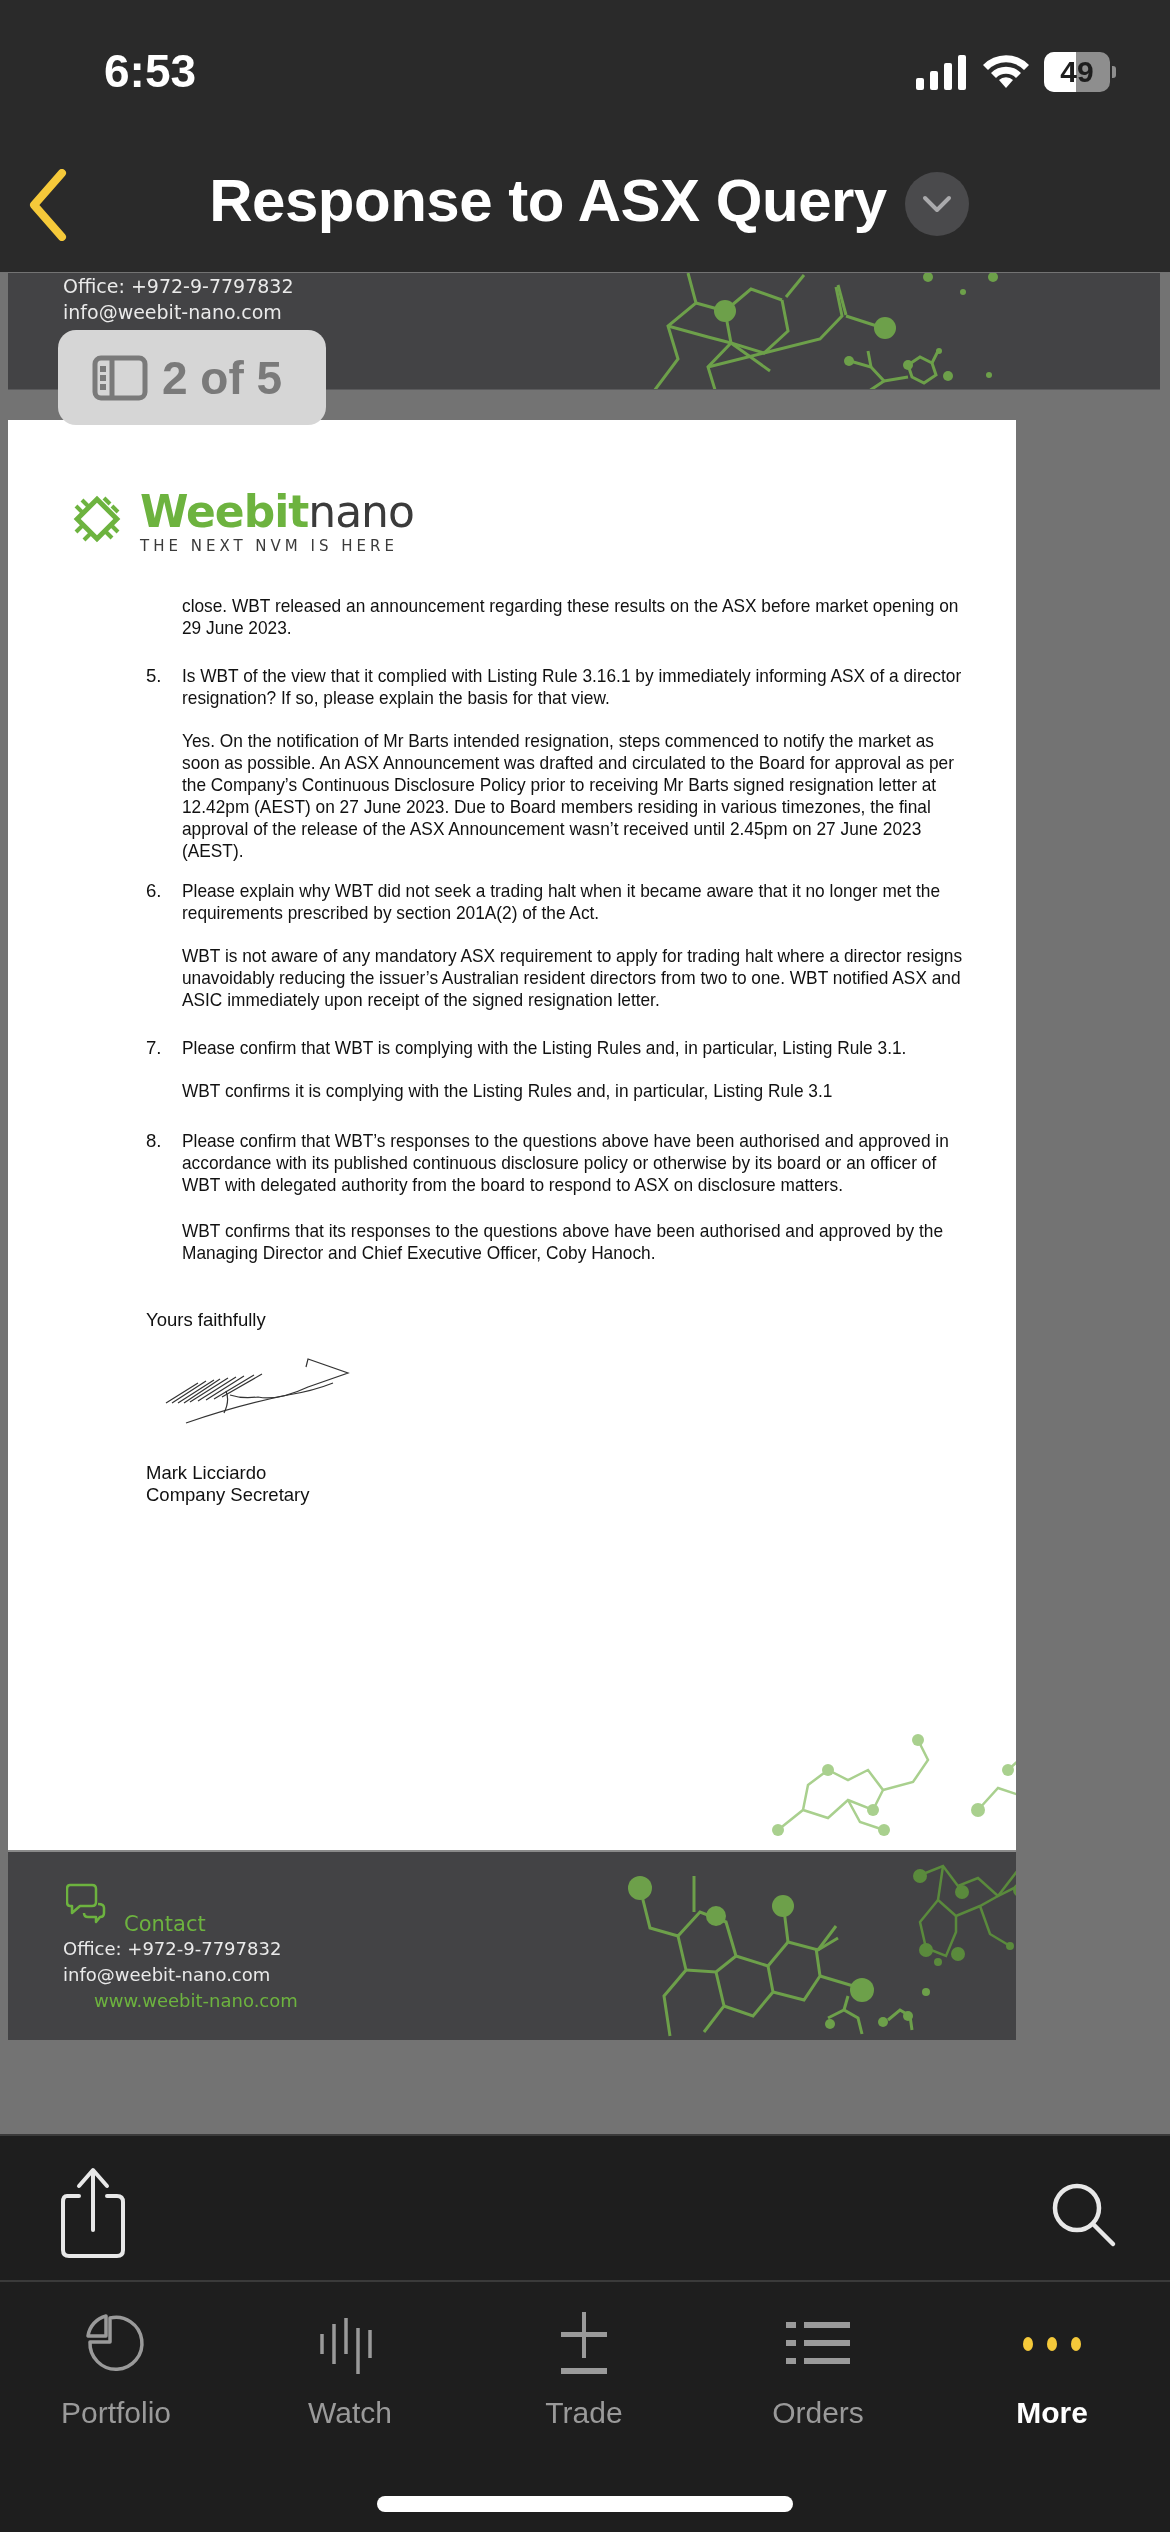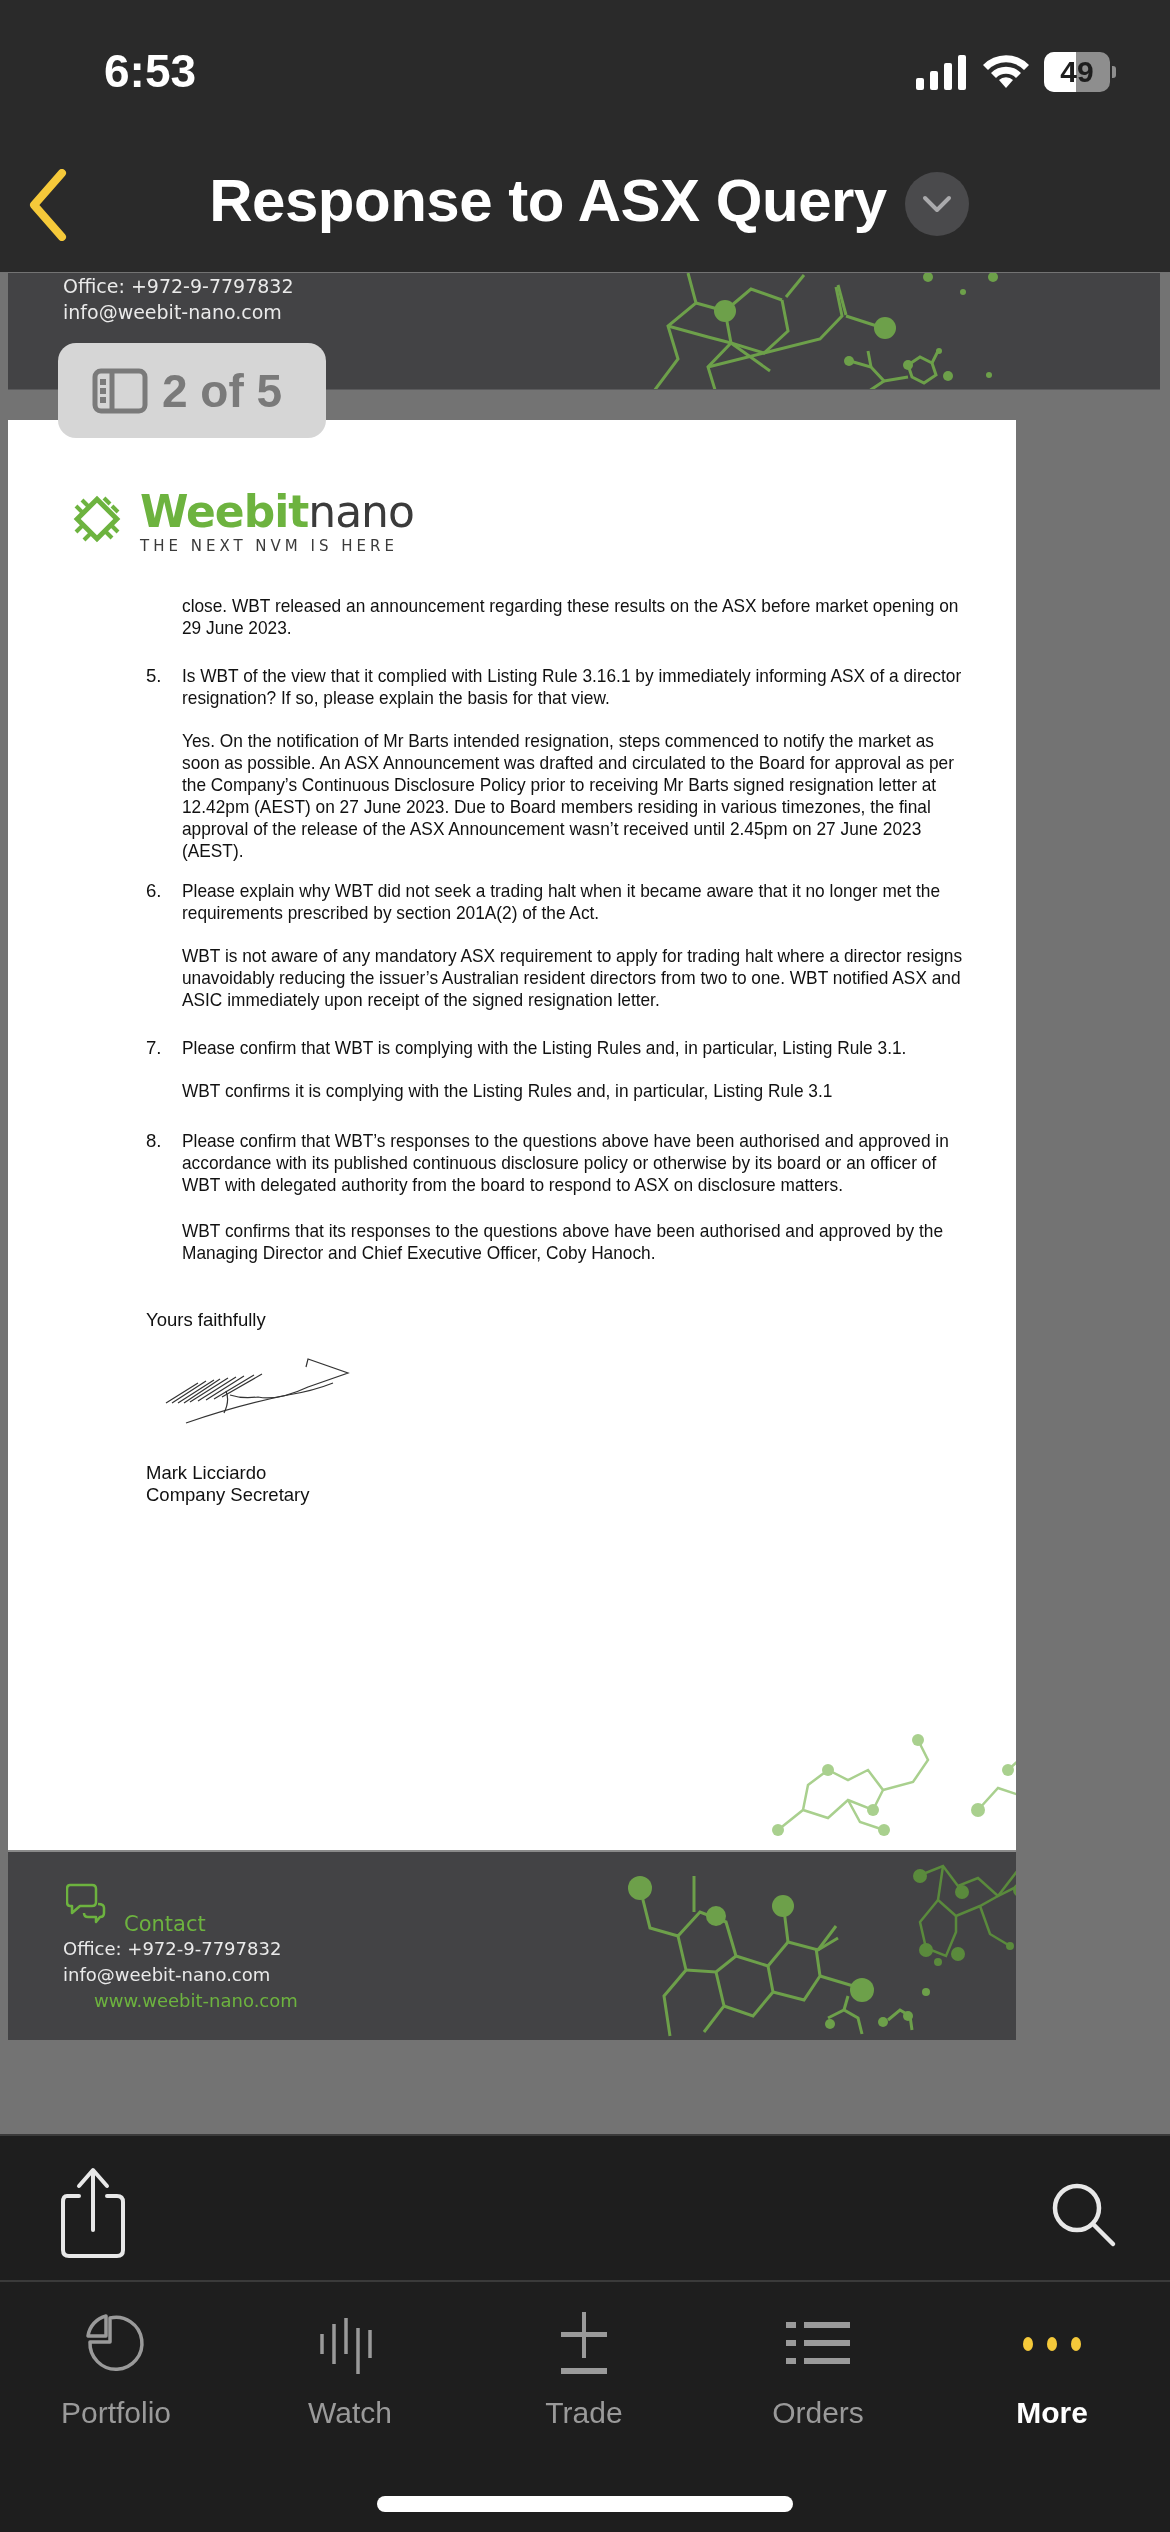--- a/index.html
+++ b/index.html
@@ -295,21 +295,21 @@
             <circle cx="412" cy="40" r="7"></circle>
           <circle cx="318" cy="100" r="7"></circle>
             <circle cx="350" cy="104" r="7"></circle>
             <circle cx="402" cy="96" r="4"></circle>
           <circle cx="330" cy="112" r="4"></circle>
         </g>
       </svg>
     </div>
   </div>
 
-  <div class="page-pill" style="top:71px;">
+  <div class="page-pill" style="top:58px;">
     <svg width="56" height="46" viewBox="0 0 56 46">
       <rect x="3" y="3" width="50" height="40" rx="6" fill="none" stroke="#7a7a7a" stroke-width="5"></rect>
       <line x1="20" y1="3" x2="20" y2="43" stroke="#7a7a7a" stroke-width="5"></line>
       <rect x="8" y="11" width="6" height="6" fill="#7a7a7a"></rect>
       <rect x="8" y="20" width="6" height="6" fill="#7a7a7a"></rect>
       <rect x="8" y="29" width="6" height="6" fill="#7a7a7a"></rect>
     </svg>
     <span class="page-pill-text">2 of 5</span>
   </div>
 </div>

